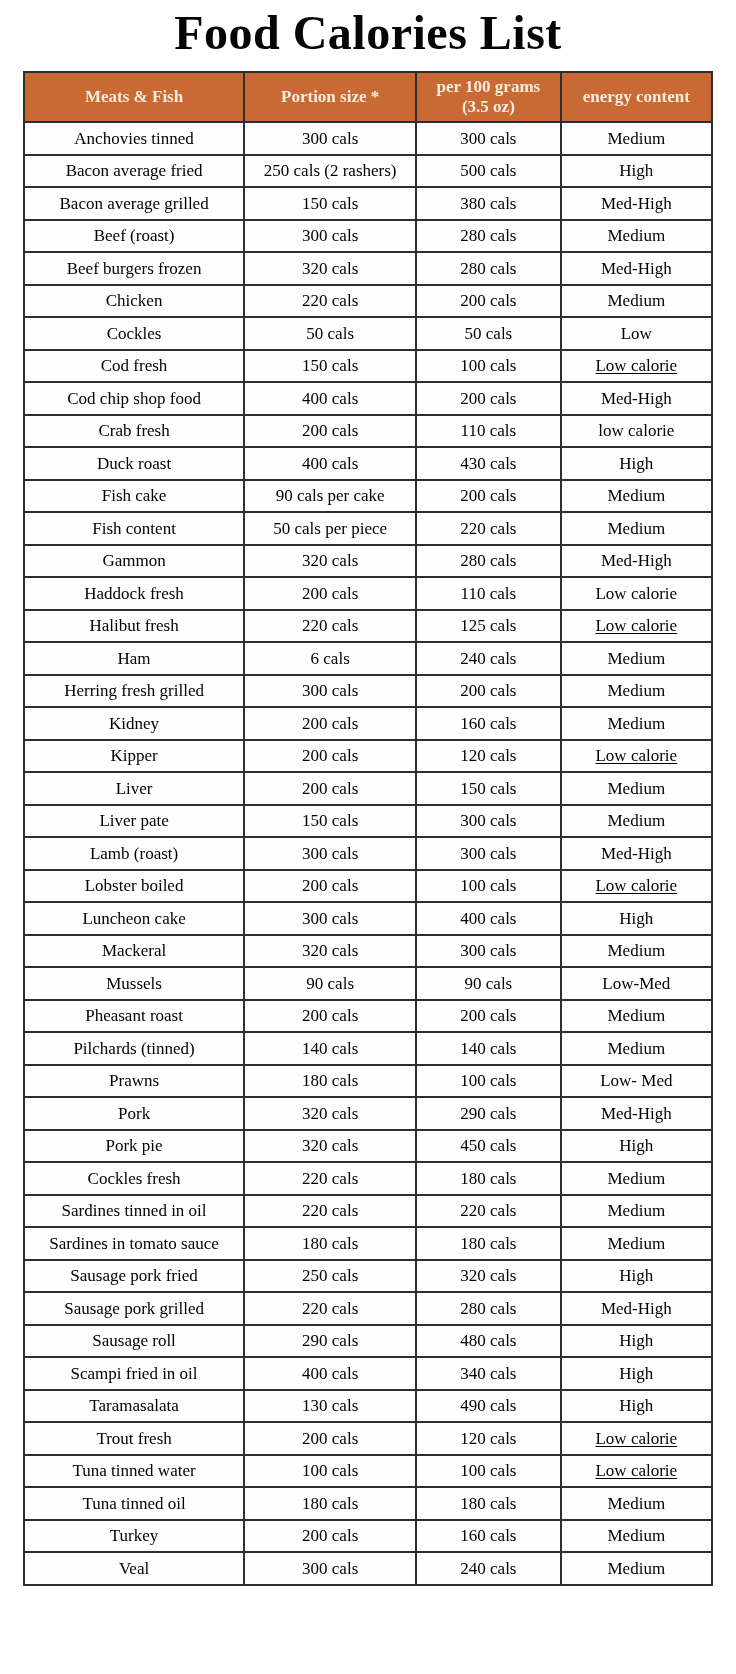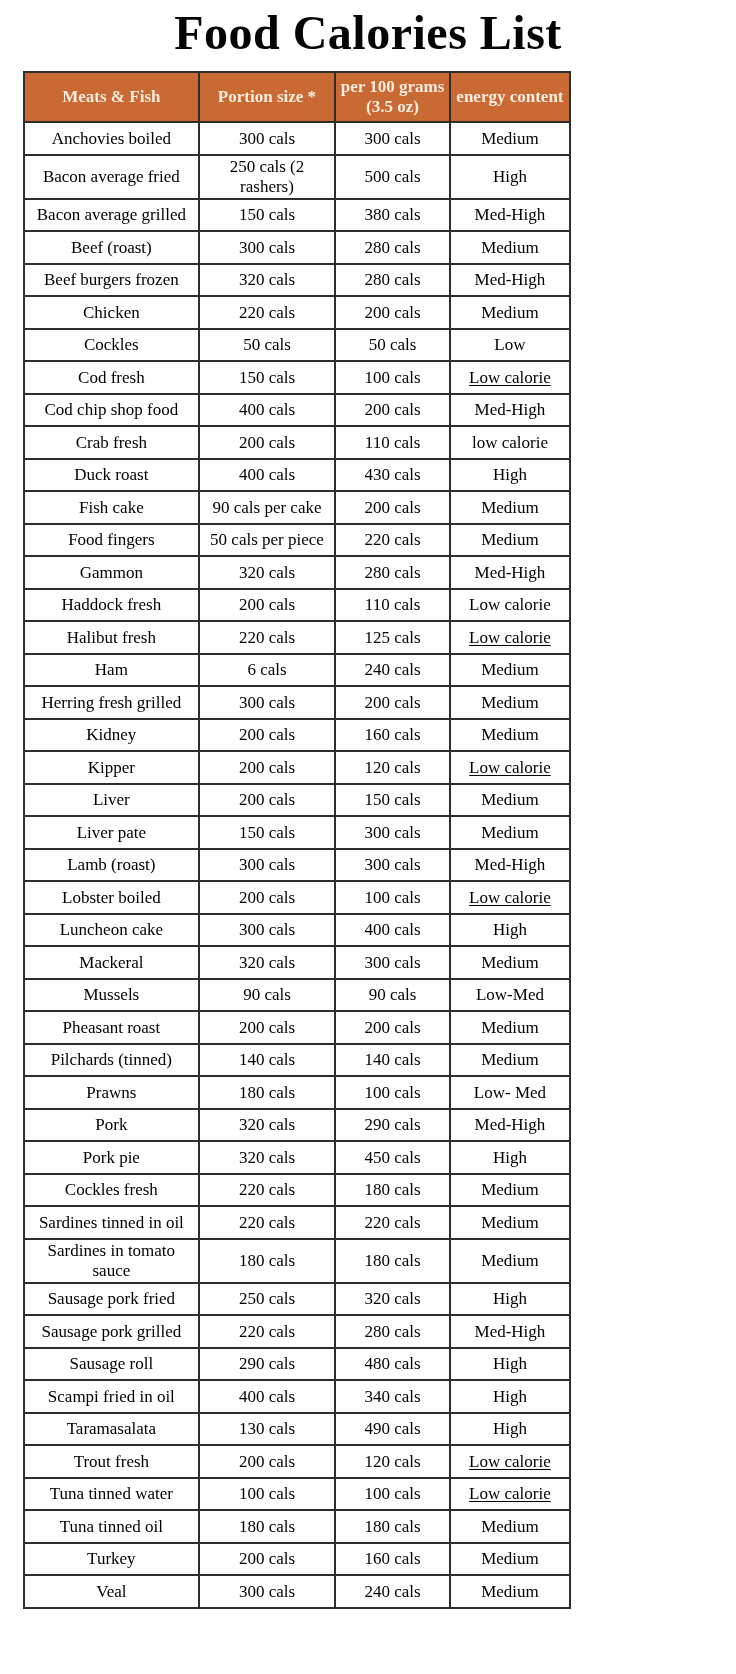--- a/index.html
+++ b/index.html
@@ -21,21 +21,21 @@
     text-align: center;
     font-size: 48px;
     font-weight: bold;
     letter-spacing: 0.5px;
     line-height: 1.3;
     color: #050505;
   }
   table.calories {
     border-collapse: collapse;
     table-layout: fixed;
-    width: 548px;
+    width: 690px;
     margin: 7px 0 0 23px;
     border: 2px solid #252525;
   }
   table.calories th,
   table.calories td {
     border: 2px solid #2e2e2e;
     text-align: center;
     vertical-align: middle;
     font-size: 17px;
     padding: 1px 4px;
@@ -77,21 +77,21 @@
     <thead>
       <tr>
         <th>Meats &amp; Fish</th>
         <th>Portion size *</th>
         <th>per 100 grams (3.5 oz)</th>
         <th>energy content</th>
       </tr>
     </thead>
     <tbody>
         <tr>
-          <td>Anchovies boiled</td>
+          <td>Anchovies tinned</td>
           <td>300 cals</td>
           <td>300 cals</td>
           <td>Medium</td>
         </tr>
         <tr>
           <td>Bacon average fried</td>
           <td>250 cals (2 rashers)</td>
           <td>500 cals</td>
           <td>High</td>
         </tr>
@@ -149,21 +149,21 @@
           <td>430 cals</td>
           <td>High</td>
         </tr>
         <tr>
           <td>Fish cake</td>
           <td>90 cals per cake</td>
           <td>200 cals</td>
           <td>Medium</td>
         </tr>
         <tr>
-          <td>Food fingers</td>
+          <td>Fish content</td>
           <td>50 cals per piece</td>
           <td>220 cals</td>
           <td>Medium</td>
         </tr>
         <tr>
           <td>Gammon</td>
           <td>320 cals</td>
           <td>280 cals</td>
           <td>Med-High</td>
         </tr>

